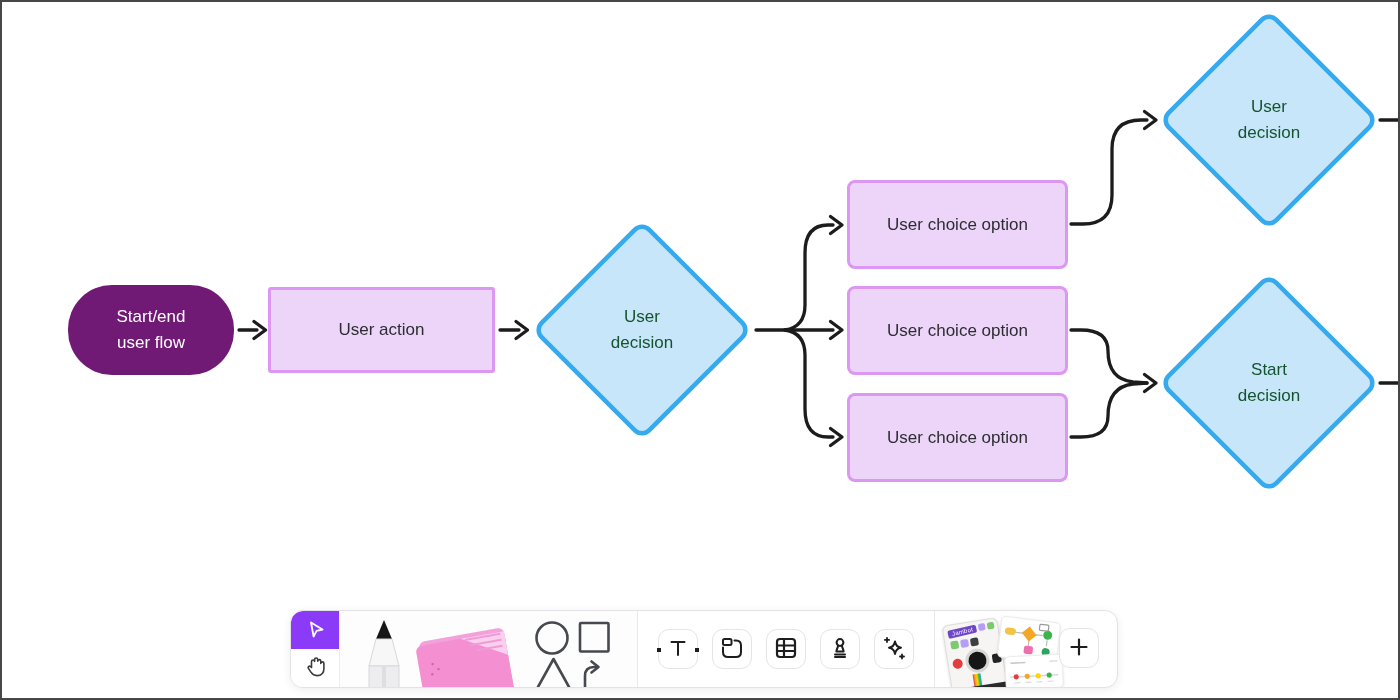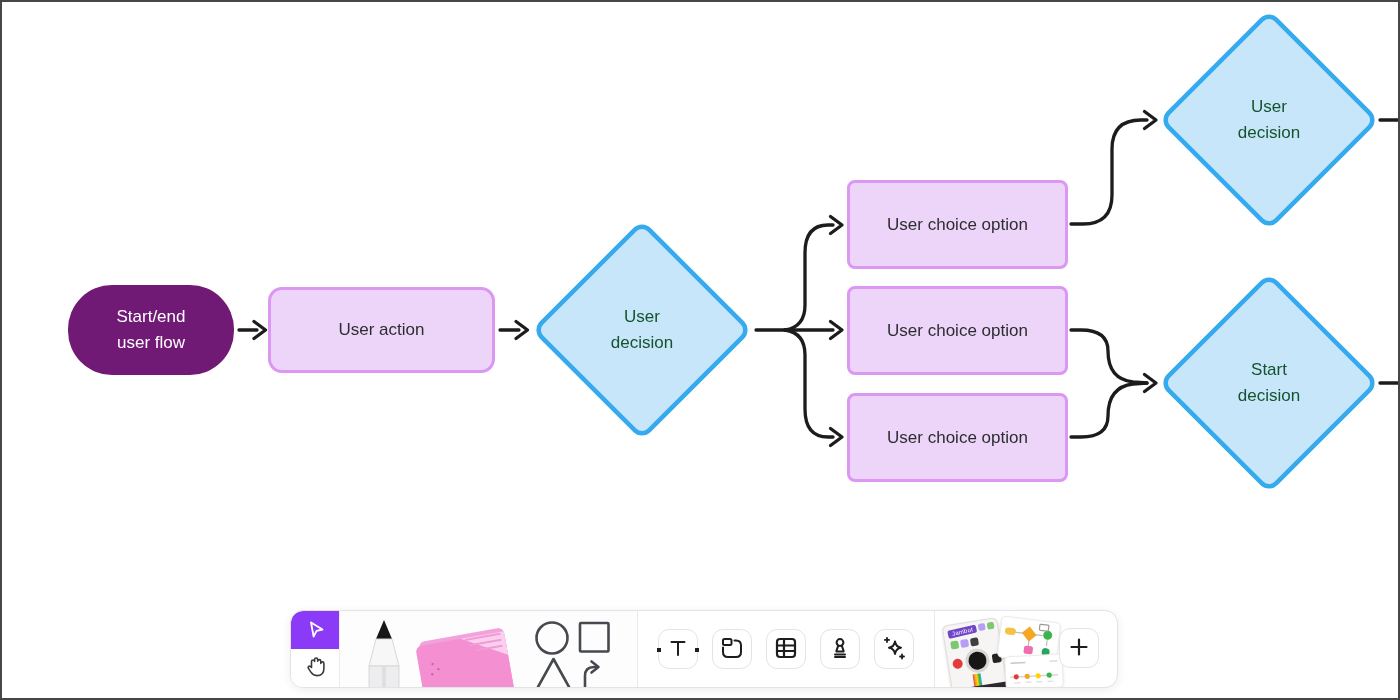--- a/index.html
+++ b/index.html
@@ -13,21 +13,21 @@
   }
   
   .wires{position:absolute;left:0;top:0;}
   .node{
     position:absolute;display:flex;flex-direction:column;align-items:center;justify-content:center;
     text-align:center;font-size:17px;line-height:26px;font-weight:500;color:#2d2d31;
     box-sizing:border-box;
   }
   .node span{display:block;}
   .terminator{background:#701a75;color:#ffffff;border-radius:44px;}
-  .action{background:#ecd5f9;border:3px solid #db97f2;border-radius:14px;}
+  .action{background:#ecd5f9;border:3px solid #db97f2;border-radius:3px;}
   .choice{background:#ecd5f9;border:3px solid #db97f2;border-radius:8px;}
   .dlabel{position:absolute;width:140px;height:54px;display:flex;flex-direction:column;
     align-items:center;justify-content:center;text-align:center;
     font-size:17px;line-height:26px;font-weight:500;color:#14532d;}
   .dlabel span{display:block;}
   
   .toolbar{
     position:absolute;left:288px;top:608px;width:828px;height:78px;box-sizing:border-box;
     background:#ffffff;border:1px solid #e3e3e6;border-radius:13px;
     box-shadow:0 2px 10px rgba(0,0,0,.07);

